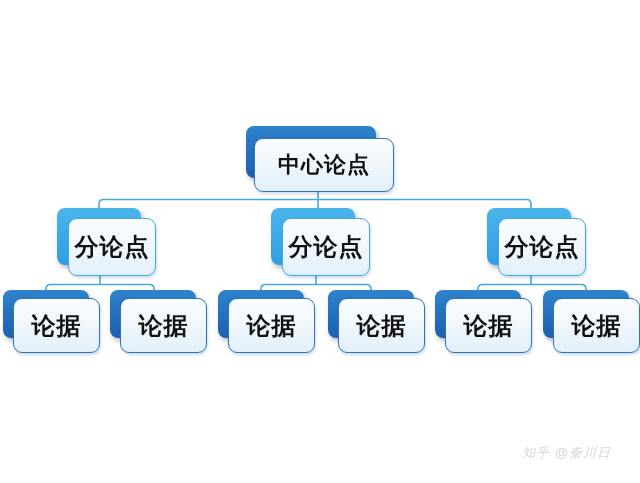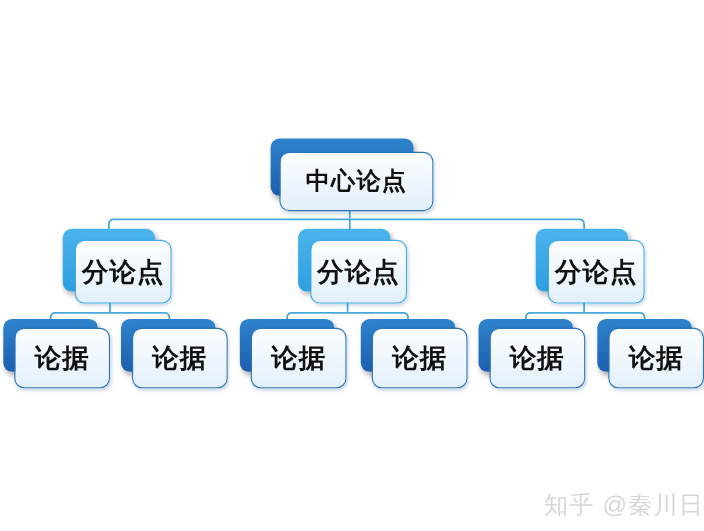--- a/index.html
+++ b/index.html
@@ -43,26 +43,27 @@
   .label{
     font-weight:700;
     font-size:24px;
     color:var(--text,#111111);
     letter-spacing:1px;
     white-space:nowrap;
   }
   .n-root .label{font-size:22px;}
   .watermark{
     position:absolute;
-    top:444px;right:0;
-    font-size:22px;
+    top:444px;right:29px;
+    font-size:13px;
     letter-spacing:1px;
     color:var(--watermark,#D6D6D6);
     text-shadow:1px 1px 0 #ffffff;
     user-select:none;
+    font-style:italic;
   }
 </style>
 </head>
 <body>
 
 <div class="stage">
 
   <svg class="connectors" viewBox="0 0 640 483" xmlns="http://www.w3.org/2000/svg">
 
     <path class="conn" d="M318,191 V200"></path>

